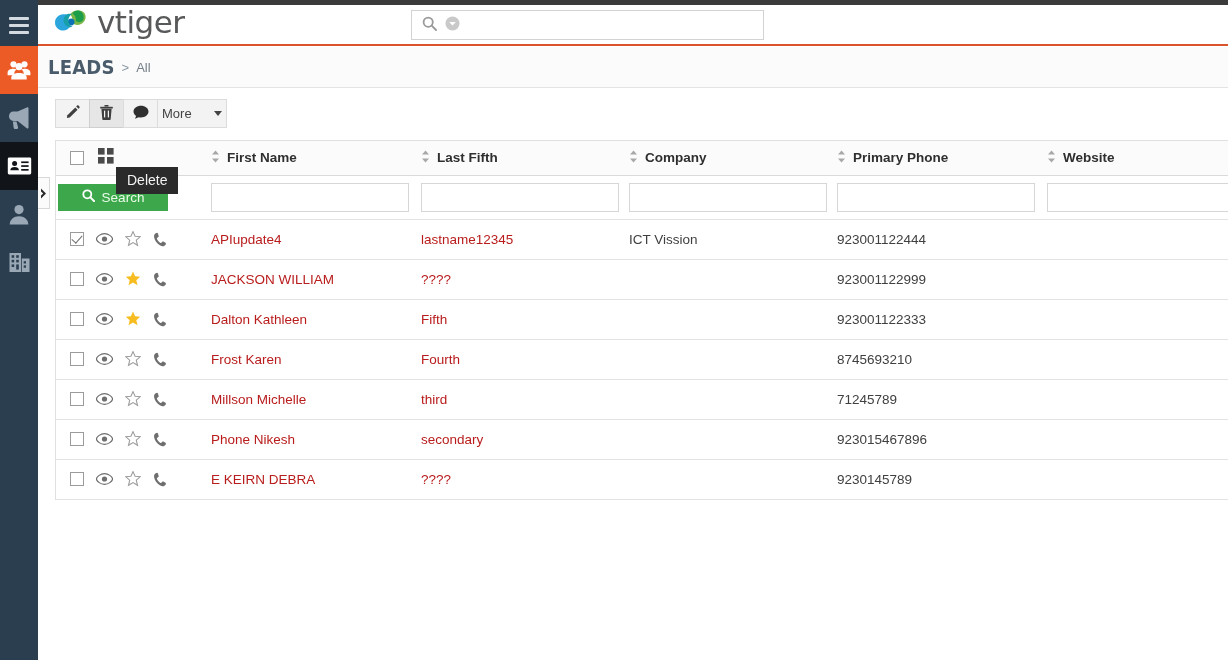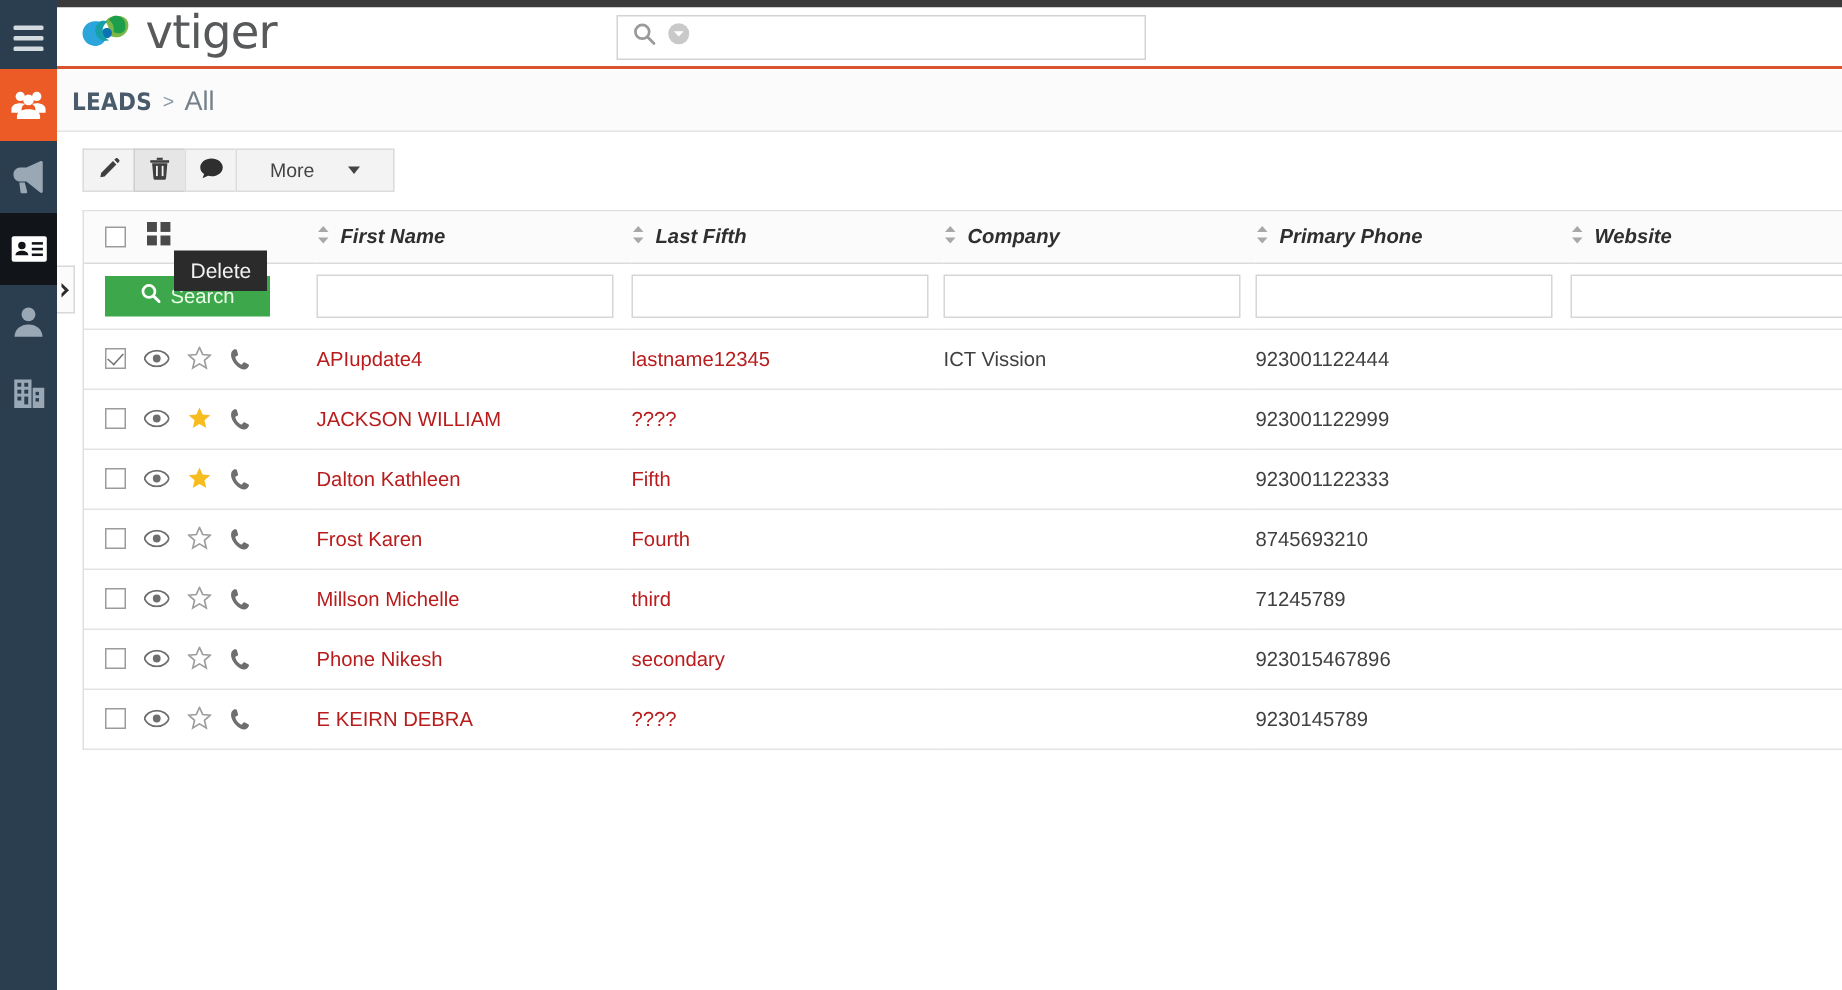--- a/index.html
+++ b/index.html
@@ -105,28 +105,28 @@
   
   .crumb-band {
     position: absolute; top: 47px; left: 38px;
     width: 1190px; height: 41px;
     background: #fbfbfb;
     border-bottom: 1px solid #e4e4e4;
     display: flex; align-items: center;
   }
   .crumb-module {
     margin-left: 10px;
-    font-size: 16px; color: #4a5c6b;
+    font-size: 20px; color: #4a5c6b;
     font-weight: 600;
     letter-spacing: 0.2px;
     font-family: "DejaVu Sans Condensed", "Liberation Sans", sans-serif;
     cursor: pointer;
   }
   .crumb-sep { margin: 0 7px; color: #8a98a4; font-size: 13px; }
-  .crumb-view { font-size: 18px; color: #76808a; cursor: pointer; }
+  .crumb-view { font-size: 13px; color: #76808a; cursor: pointer; }
 
   
   .content {
     position: absolute; top: 88px; left: 38px;
     width: 1190px; height: 572px;
     background: #ffffff;
   }
 
   
   .toolbar {
@@ -137,21 +137,21 @@
     height: 29px; min-width: 34px;
     border: 1px solid #dcdcdc;
     border-right: none;
     background: #f3f3f3;
     display: flex; align-items: center; justify-content: center;
     cursor: pointer;
     font-size: 13px; color: #444;
   }
   .tb-btn:last-child { border-right: 1px solid #dcdcdc; }
   .tb-btn.pressed { background: #e6e6e6; border-color: #cfcfcf; }
-  .tb-btn.more { padding: 0 22px; gap: 22px; }
+  .tb-btn.more { padding: 0 4px; gap: 22px; }
   .caret-dn {
     width: 0; height: 0;
     border-left: 4px solid transparent;
     border-right: 4px solid transparent;
     border-top: 5px solid #444;
     display: inline-block;
   }
 
   
   .tooltip {
@@ -181,21 +181,21 @@
     border-bottom: 1px solid #e3e3e3;
     text-align: left;
     vertical-align: middle;
   }
   thead tr.hrow { background: #fbfbfb; height: 34px; }
   thead tr.hrow th {
     font-size: 13.5px; color: #2f2f2f; font-weight: bold;
     padding: 0;
     border-bottom: 1px solid #dadada;
   }
-  .th-inner { display: flex; align-items: center; gap: 7px; font-style: italic; }
+  .th-inner { display: flex; align-items: center; gap: 7px; }
   .sortico { display:block; flex: 0 0 auto; cursor: pointer; }
 
   
   .c-sel  { width: 155px; }
   .c-fn   { width: 210px; }
   .c-ln   { width: 208px; }
   .c-co   { width: 208px; }
   .c-pp   { width: 210px; }
   .c-ws   { width: 309px; }
 
@@ -219,21 +219,21 @@
     border-width: 0 1.6px 1.6px 0;
     transform: rotate(42deg);
   }
 
   .gridico { display:block; cursor: pointer; }
 
   
   tr.filterrow { height: 44px; background: #fff; }
   tr.filterrow td { padding: 0; border-bottom: 1px solid #e3e3e3; }
   .searchbtn {
-    margin-left: 14px;
+    margin-left: 2px;
     width: 110px; height: 27px;
     background: #3ca84b;
     color: #eafbe8;
     border: none;
     display: flex; align-items: center; justify-content: center;
     gap: 7px;
     font-size: 13.5px;
     cursor: pointer;
     font-family: "Liberation Sans", sans-serif;
   }

